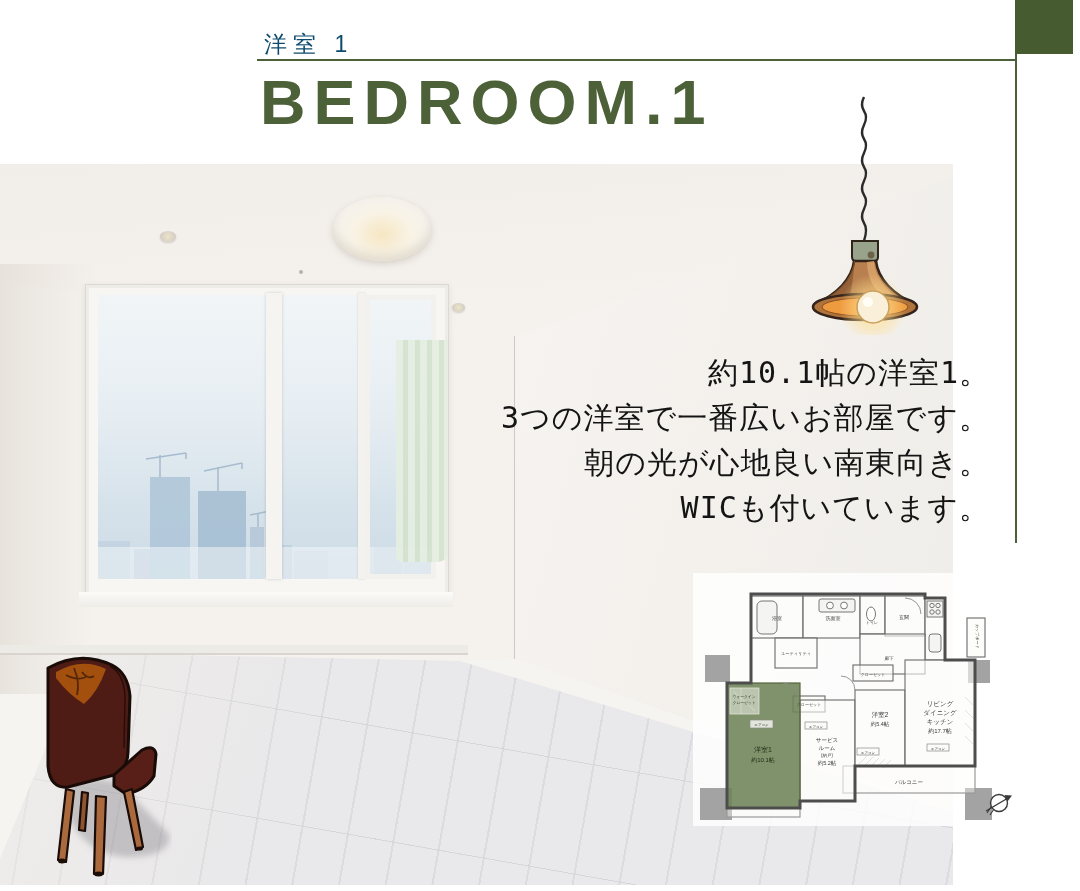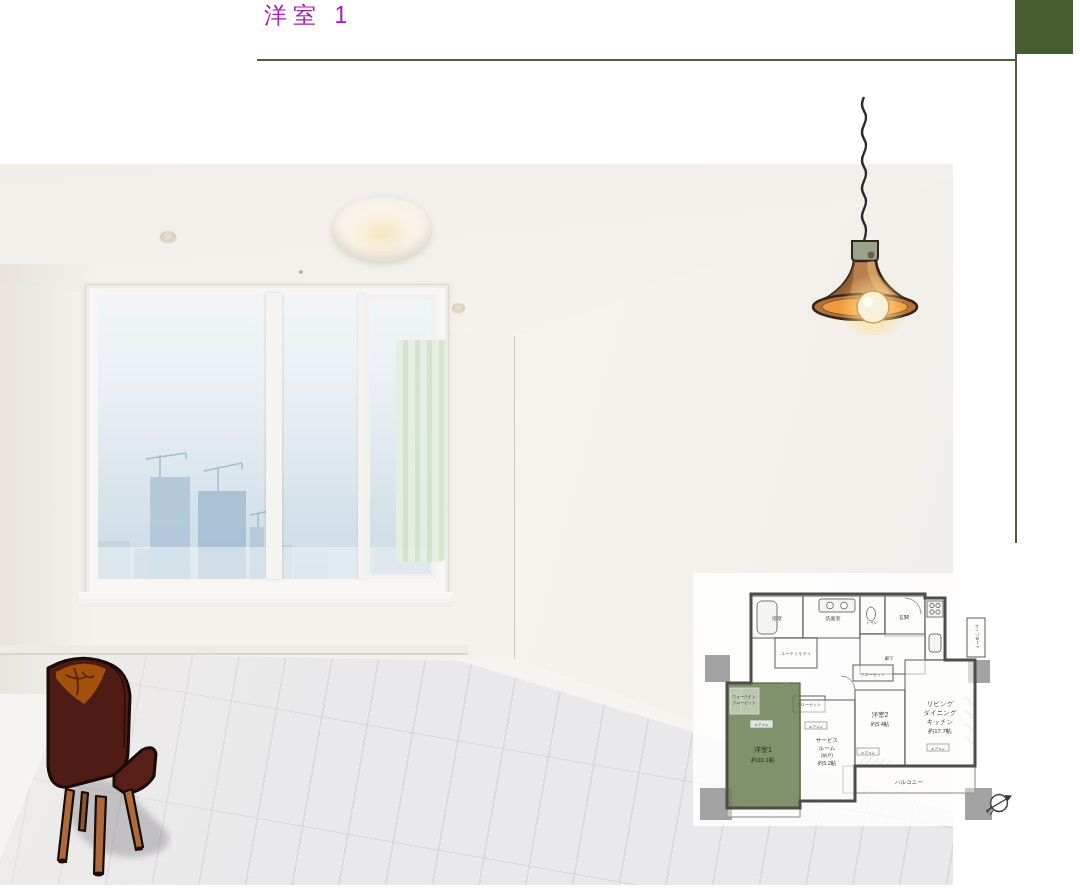--- a/index.html
+++ b/index.html
@@ -2,21 +2,21 @@
 <html><head>
 <meta charset="utf-8">
 <style>
   html,body{margin:0;padding:0;background:#fff;}
   #canvas{position:relative;width:1080px;height:891px;background:#ffffff;overflow:hidden;
           font-family:"Liberation Sans",sans-serif;}
 
   
   .num{position:absolute;left:24px;top:30px;font-size:112px;line-height:1;font-weight:800;
        letter-spacing:-4px;color:#4d6138;}
-  .jp{position:absolute;left:264px;top:0;font-size:23px;letter-spacing:6px;color:#a21caf;font-weight:500;}
+  .jp{position:absolute;left:264px;top:29px;font-size:23px;letter-spacing:6px;color:#0c4a6e;font-weight:500;}
   .rule{position:absolute;left:257px;top:59px;width:760px;height:2px;background:#4d6138;}
   .en{position:absolute;left:260px;top:66px;font-size:63px;font-weight:700;letter-spacing:8px;color:#4d6138;}
   .sq{position:absolute;left:1015px;top:0;width:58px;height:54px;background:#475b30;}
   .vline{position:absolute;left:1015px;top:54px;width:2px;height:489px;background:#4d6138;}
 
   
   .photo{position:absolute;left:0;top:164px;width:953px;height:721px;background:#f6f4f1;}
   .photo > div{position:absolute;}
   .ceiling{left:0;top:0;width:953px;height:360px;
      background:linear-gradient(175deg,#f1ede8 0%,#f6f3ef 55%,#faf8f5 100%);
@@ -63,20 +63,21 @@
   .plan{position:absolute;left:693px;top:572px;width:330px;height:258px;}
   .plan svg{width:100%;height:100%;}
 </style>
 </head>
 <body>
 
 <div id="canvas">
 
   <div class="jp">洋室 1</div>
   <div class="rule"></div>
+  <div class="en">BEDROOM.1</div>
   <div class="sq"></div>
   <div class="vline"></div>
 
   <div class="photo">
     <div class="farwall"></div>
     <div class="rwall"></div>
     <div class="ceiling"></div>
     <div class="floor"></div>
     <div class="cornerline"></div>
     <div class="leftshade"></div>
@@ -155,20 +156,26 @@
       <path d="M59,166 C57,184 42,199 20,209 L52,209 C58,194 58,178 60,166 Z" fill="#8a5831" opacity="0.8"></path>
       <path d="M72,167 C72,184 80,198 96,208 L110,208 C92,197 80,183 79,166 Z" fill="#d8a268" opacity="0.85"></path>
       <ellipse cx="70" cy="212" rx="52" ry="13" fill="#b0733c" stroke="#33231a" stroke-width="2.5"></ellipse>
       <ellipse cx="70" cy="212" rx="43" ry="9" fill="#ee9a3e" stroke="#8a4f1d" stroke-width="1"></ellipse>
       <circle cx="78" cy="213" r="34" fill="url(#glow)"></circle>
       <circle cx="78" cy="212" r="16" fill="#faf0da" stroke="#caa05a" stroke-width="1.5"></circle>
       <circle cx="73" cy="207" r="5" fill="#fffdf4"></circle>
     </g>
   </svg>
 
+  <div class="desc">
+    <div>約10.1帖の洋室1。</div>
+    <div>3つの洋室で一番広いお部屋です。</div>
+    <div>朝の光が心地良い南東向き。</div>
+    <div>WICも付いています。</div>
+  </div>
 
   <div class="plan">
     <svg viewBox="0 0 330 258" font-family="Liberation Sans, sans-serif">
       <rect x="0" y="1" width="318" height="253" fill="rgba(255,255,255,0.82)"></rect>
       <g fill="#a3a3a3">
         <rect x="12" y="83" width="25" height="27"></rect>
         <rect x="275" y="88" width="22" height="23"></rect>
         <rect x="7" y="216" width="32" height="32"></rect>
         <rect x="272" y="216" width="27" height="32"></rect>
       </g>

